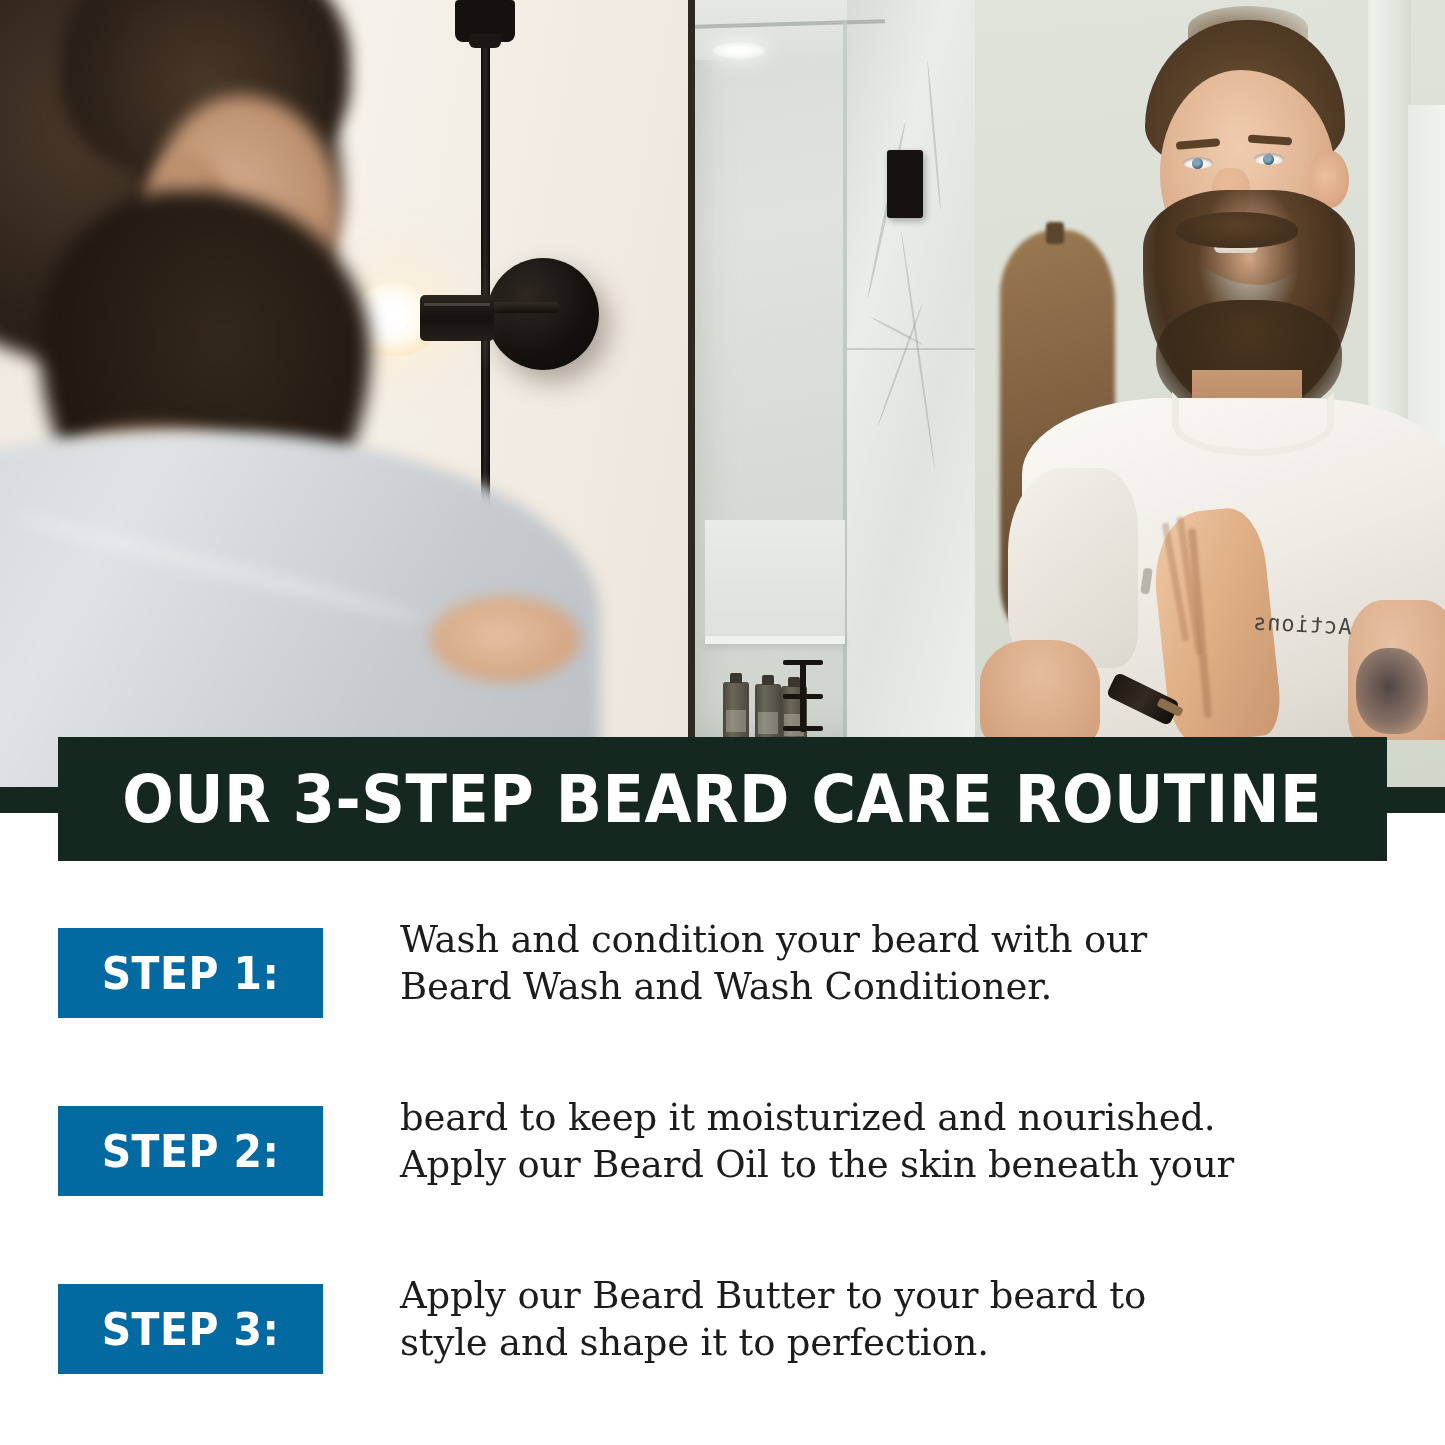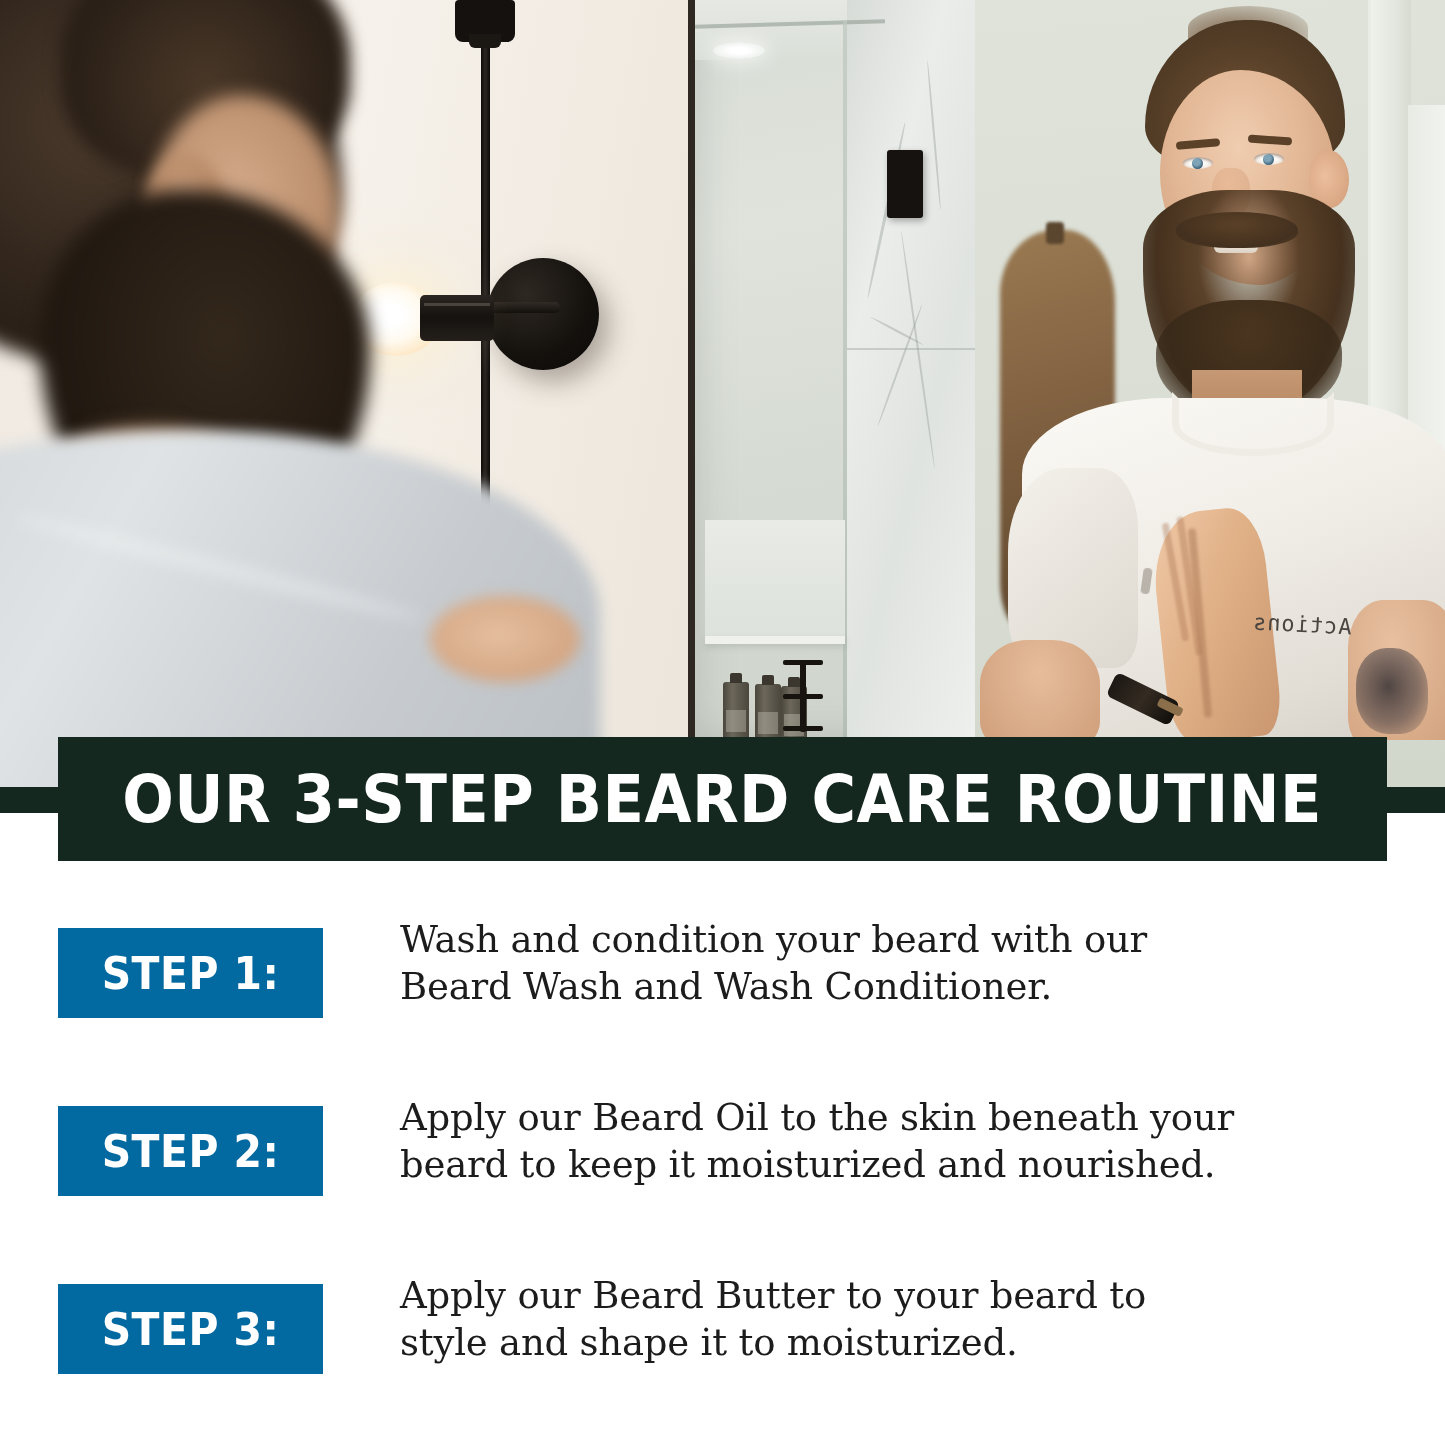--- a/index.html
+++ b/index.html
@@ -579,29 +579,29 @@
         <span class="ln">Wash and condition your beard with our</span>
         <span class="ln">Beard Wash and Wash Conditioner.</span>
       </div>
     </div>
 
     <div class="step-row">
       <div class="step-badge">
         <span>STEP 2:</span>
       </div>
       <div class="step-text">
+        <span class="ln">beard to keep it moisturized and nourished.</span>
         <span class="ln">Apply our Beard Oil to the skin beneath your</span>
-        <span class="ln">beard to keep it moisturized and nourished.</span>
       </div>
     </div>
 
     <div class="step-row">
       <div class="step-badge">
         <span>STEP 3:</span>
       </div>
       <div class="step-text">
         <span class="ln">Apply our Beard Butter to your beard to</span>
-        <span class="ln">style and shape it to moisturized.</span>
+        <span class="ln">style and shape it to perfection.</span>
       </div>
     </div>
 
   </div>
 </div>
 
 </body></html>

